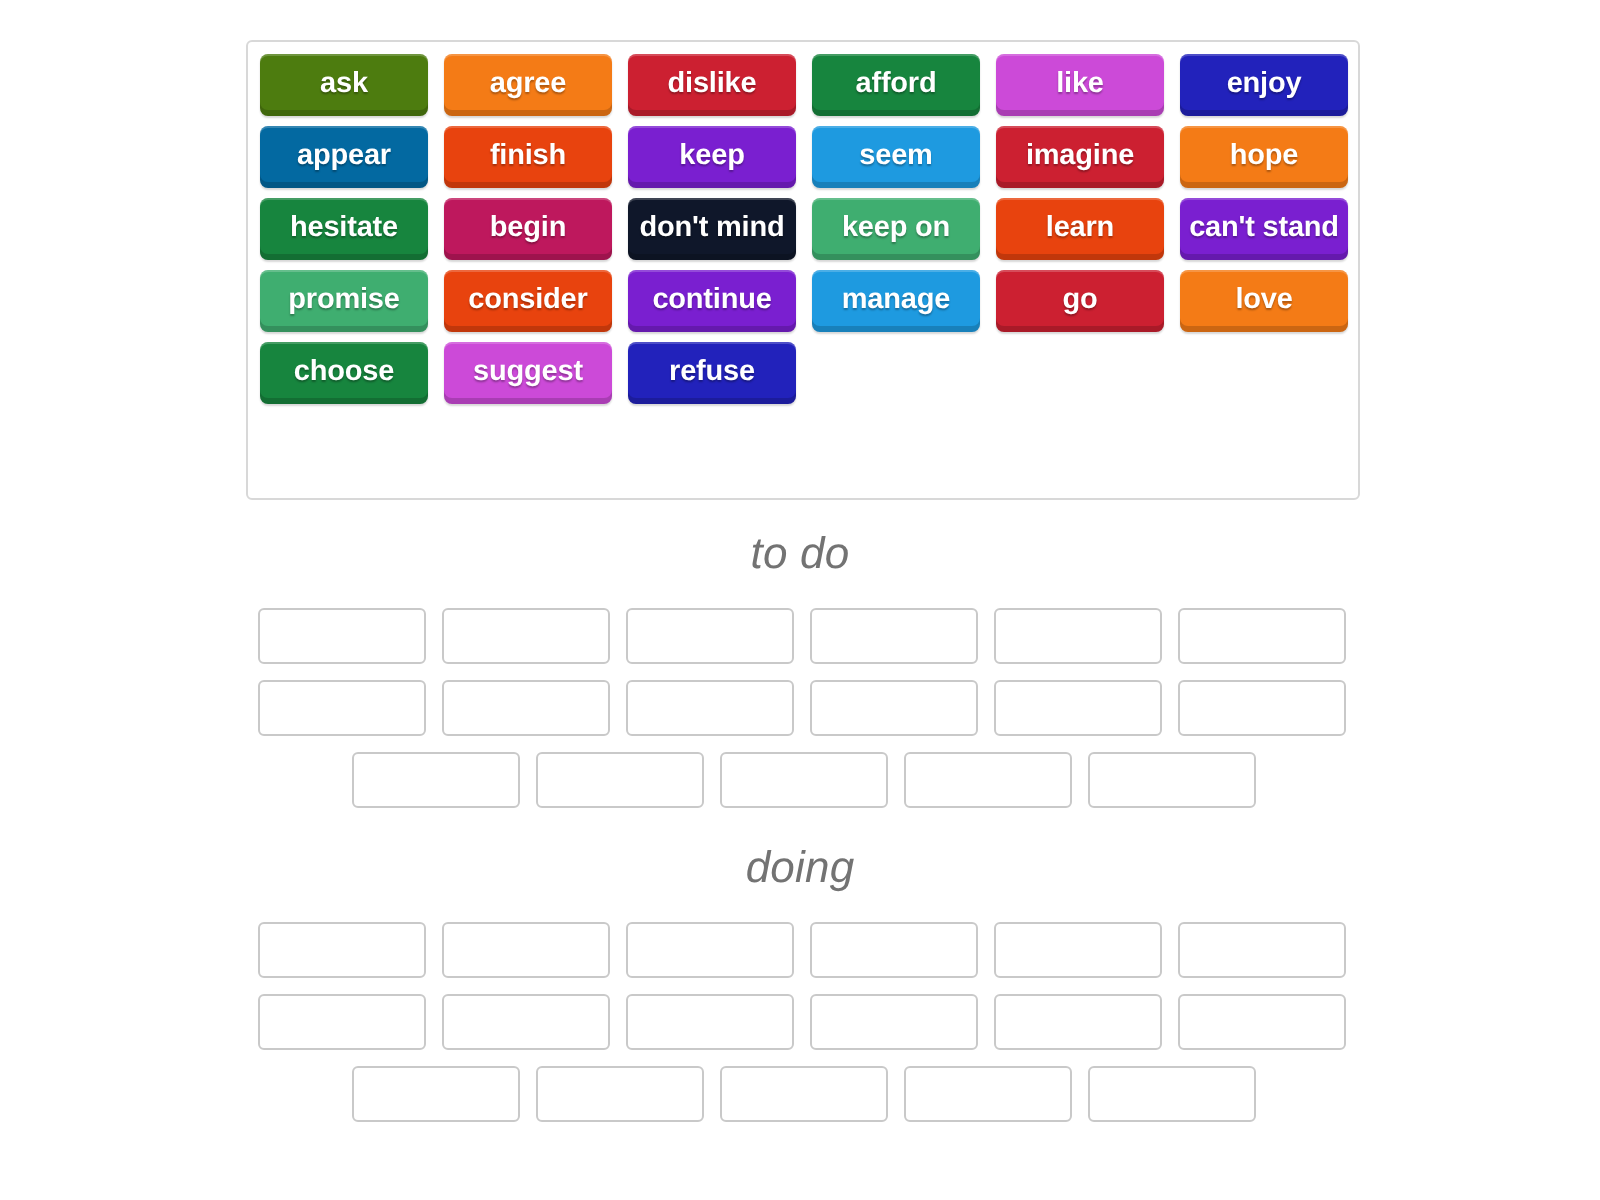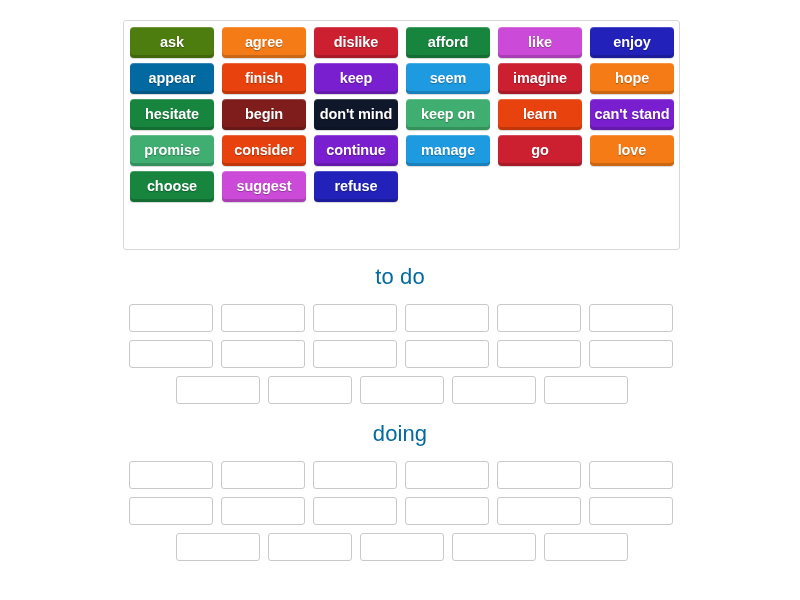--- a/index.html
+++ b/index.html
@@ -72,23 +72,24 @@
     left: 0;
     width: 800px;
   }
   #group-0 { top: 264px; }
   #group-1 { top: 421px; }
 
   .group-title {
     text-align: center;
     font-size: 22px;
     font-weight: 400;
-    color: #0369a1;
+    color: #737373;
     letter-spacing: 0.1px;
     margin-bottom: 14px;
+    font-style: italic;
   }
 
   .slot-row {
     display: flex;
     gap: 8px;
     justify-content: flex-start;
     padding-left: 129px;
     margin-bottom: 8px;
   }
   .slot-row.indented {
@@ -120,21 +121,21 @@
       <div class="tile-row">
         <div class="tile" style="background: #0369a1;">appear</div>
         <div class="tile" style="background: rgb(232, 67, 14);">finish</div>
         <div class="tile" style="background: rgb(122, 31, 208);">keep</div>
         <div class="tile" style="background: rgb(30, 154, 224);">seem</div>
         <div class="tile" style="background: rgb(204, 32, 49);">imagine</div>
         <div class="tile" style="background: rgb(244, 123, 22);">hope</div>
       </div>
       <div class="tile-row">
         <div class="tile" style="background: rgb(23, 133, 62);">hesitate</div>
-        <div class="tile" style="background: #7f1d1d;">begin</div>
+        <div class="tile" style="background: #be185d;">begin</div>
         <div class="tile" style="background: #0f172a;">don't mind</div>
         <div class="tile" style="background: rgb(63, 174, 112);">keep on</div>
         <div class="tile" style="background: rgb(232, 67, 14);">learn</div>
         <div class="tile" style="background: rgb(122, 31, 208);">can't stand</div>
       </div>
       <div class="tile-row">
         <div class="tile" style="background: rgb(63, 174, 112);">promise</div>
         <div class="tile" style="background: rgb(232, 67, 14);">consider</div>
         <div class="tile" style="background: rgb(122, 31, 208);">continue</div>
         <div class="tile" style="background: rgb(30, 154, 224);">manage</div>

